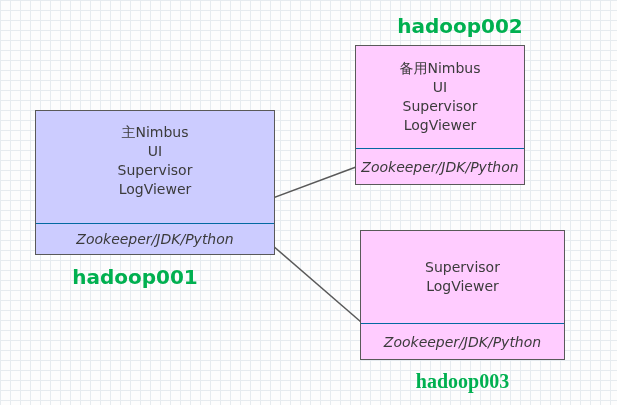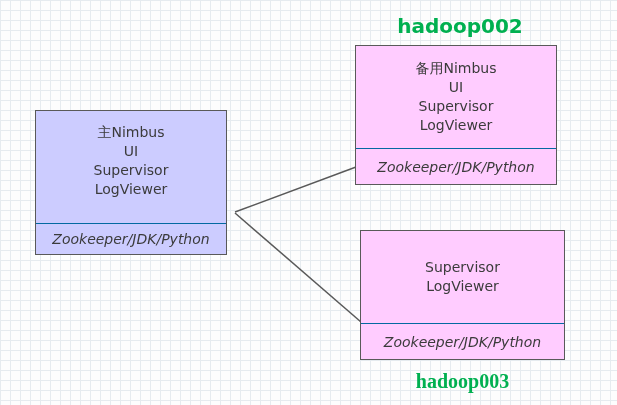--- a/index.html
+++ b/index.html
@@ -52,30 +52,30 @@
     height: 35px;
     border-top: 1px solid #0369a1;
     display: flex;
     align-items: center;
     justify-content: center;
     font-style: italic;
   }
   .node-1 {
     left: 35px;
     top: 110px;
-    width: 192px;
+    width: 240px;
     height: 145px;
     background: #ccccff;
     gap: 24px;
   }
   .node-1 .services { justify-content: flex-start; padding-top: 12px; }
   .node-2 {
     left: 355px;
     top: 45px;
-    width: 202px;
+    width: 170px;
     height: 140px;
     background: #ffccff;
   }
   .node-3 {
     left: 360px;
     top: 230px;
     width: 205px;
     height: 130px;
     background: #ffccff;
   }
@@ -102,20 +102,21 @@
 
   <div class="node node-1">
     <div class="services">
       <div>主Nimbus</div>
       <div>UI</div>
       <div>Supervisor</div>
       <div>LogViewer</div>
     </div>
     <div class="base">Zookeeper/JDK/Python</div>
   </div>
+  <div class="host-label label-1">hadoop001</div>
 
   <div class="node node-2">
     <div class="services">
       <div>备用Nimbus</div>
       <div>UI</div>
       <div>Supervisor</div>
       <div>LogViewer</div>
     </div>
     <div class="base">Zookeeper/JDK/Python</div>
   </div>

